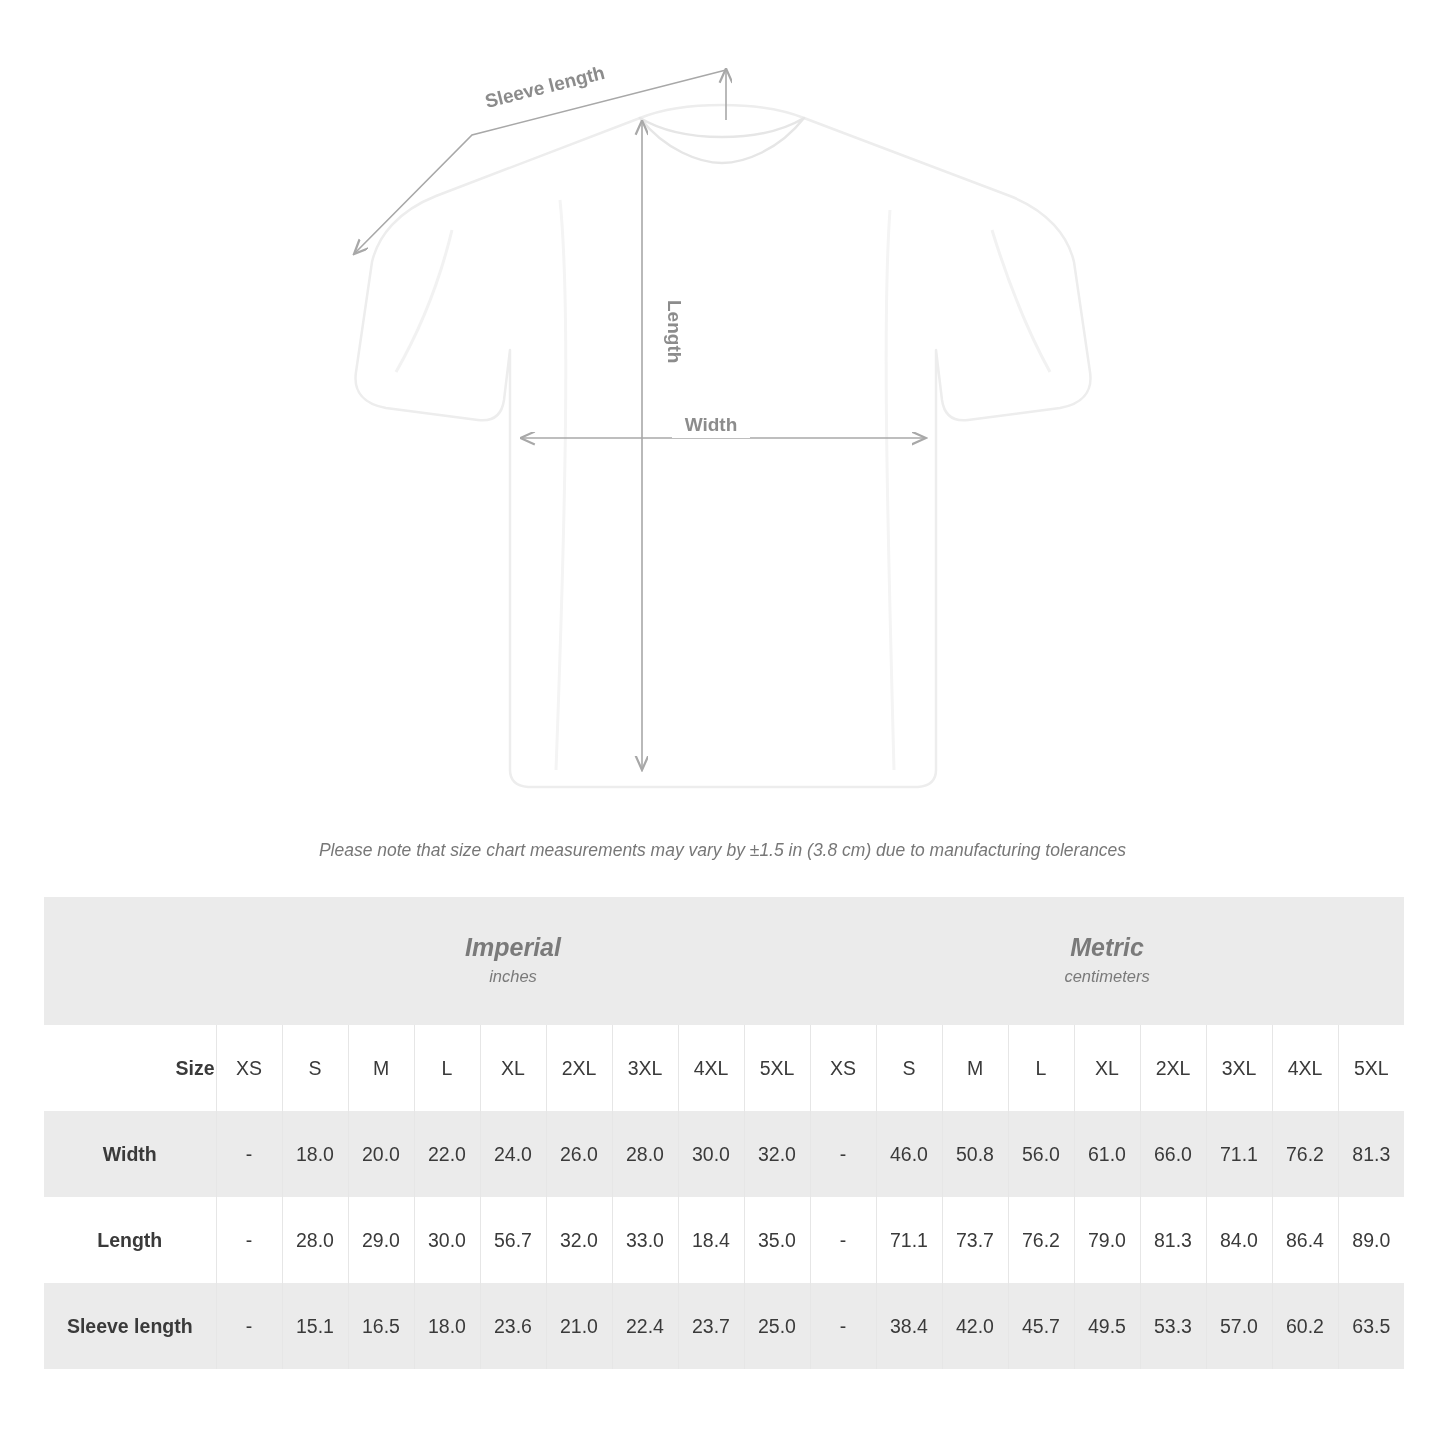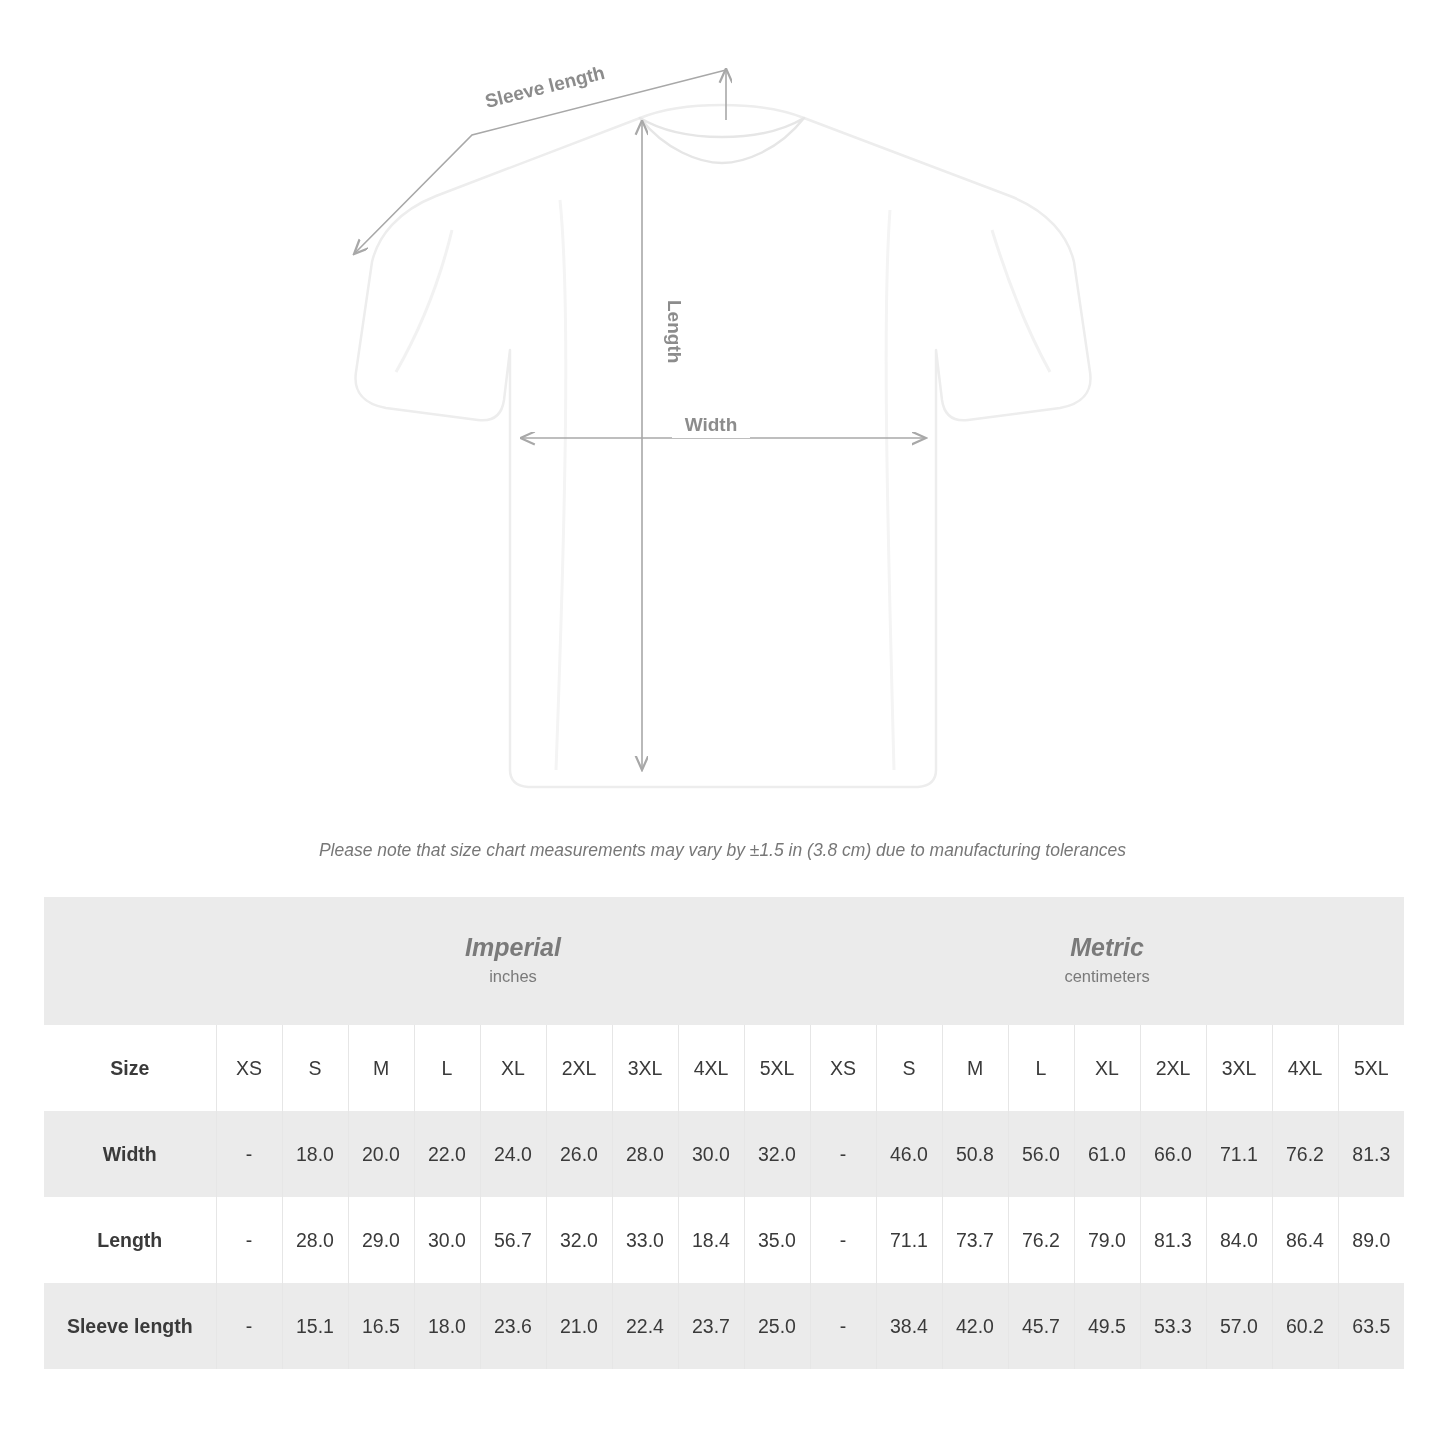--- a/index.html
+++ b/index.html
@@ -70,34 +70,36 @@
   }
   .unit-head .unit-name {
     font-size: 25px;
     font-style: italic;
     font-weight: bold;
     color: #7a7a7a;
     line-height: 1.25;
   }
   .unit-head .unit-sub {
     font-size: 16.5px;
+    font-style: italic;
     color: #7a7a7a;
     line-height: 1.6;
   }
 
   tr.row-size td {
     height: 84px;
     font-size: 19.5px;
     color: #3a3a3a;
     background: #ffffff;
     border-right: 1px solid #e6e6e6;
   }
   tr.row-size td.label-cell {
     font-weight: bold;
     font-size: 19.5px;
+    text-align: right;
   }
 
   tr.row-shaded td {
     background: #ebebeb;
   }
   tr.row-plain td {
     background: #ffffff;
   }
   tr.row-data td {
     height: 84px;

